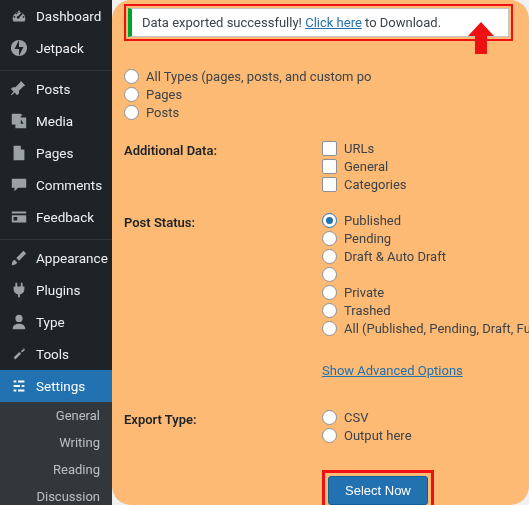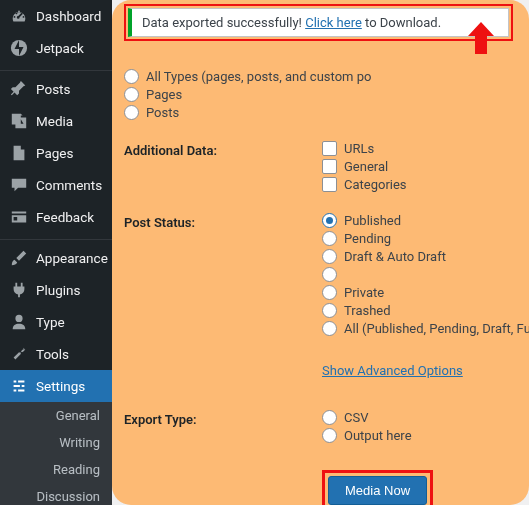--- a/index.html
+++ b/index.html
@@ -242,19 +242,19 @@
               <input type="radio" name="et" style="">
               <span>Output here</span>
             </label>
         </div>
       </div>
 
       <div class="row">
         <div class="label"></div>
         <div class="opts">
           <span class="btn-wrap">
-            <button class="btn">Media Now</button>
+            <button class="btn">Select Now</button>
           </span>
         </div>
       </div>
     </div>
   </main>
 </div>
 
 </body></html>

